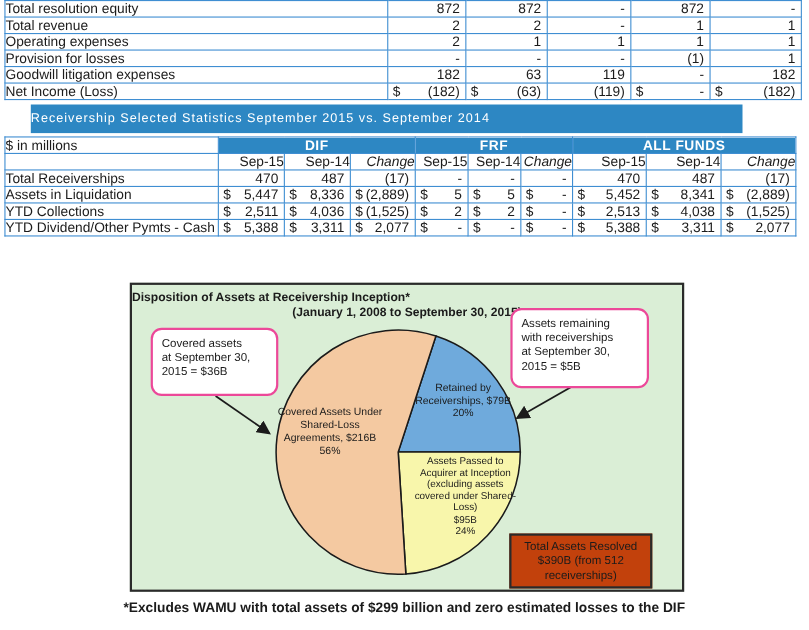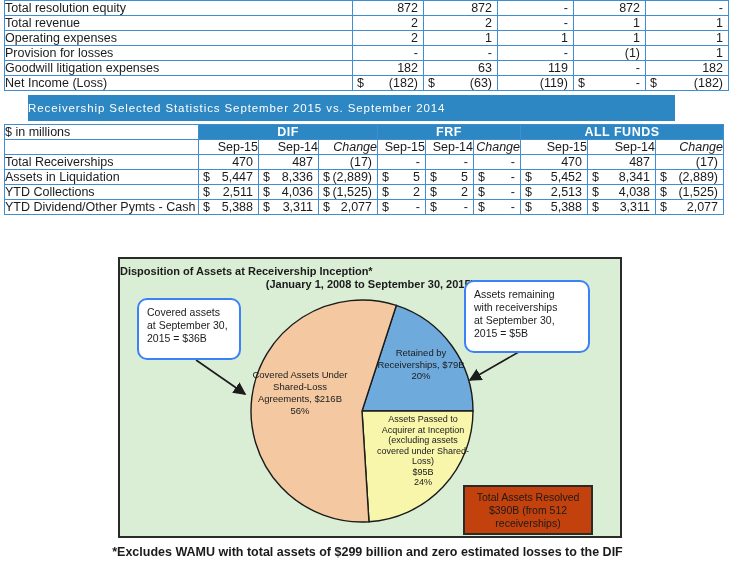--- a/index.html
+++ b/index.html
@@ -30,23 +30,23 @@
          border:2px solid #2a2a2a;box-sizing:border-box;}
   #chart-title{position:absolute;left:0;top:6px;width:100%;text-align:left;
                font-size:11px;font-weight:600;line-height:13px;}
   #chart-subtitle{position:absolute;left:0;top:19px;width:100%;text-align:center;
                font-size:11px;font-weight:600;line-height:13px;}
   #pie-svg{position:absolute;left:0;top:0;}
   .pie-label{position:absolute;text-align:center;white-space:pre-line;}
   .pl-covered{left:103px;top:110px;width:154px;font-size:9.5px;line-height:12px;}
   .pl-retained{left:230px;top:88px;width:142px;font-size:9.5px;line-height:11.5px;}
   .pl-passed{left:236px;top:155px;width:134px;font-size:9px;line-height:10.5px;}
-  .callout{position:absolute;background:#fff;border:2px solid #3b82f6;border-radius:10px;
+  .callout{position:absolute;background:#fff;border:2px solid #ec4899;border-radius:10px;
            padding:6px 8px;font-size:10.5px;line-height:13px;white-space:pre-line;box-sizing:border-box;}
-  #callout-covered{left:17px;top:39px;width:104px;height:62px;}
+  #callout-covered{left:17px;top:39px;width:116px;height:62px;}
   #callout-remaining{left:344px;top:21px;width:126px;height:73px;}
   #total-box{position:absolute;left:343px;top:226px;width:130px;height:50px;background:#c2410c;
              border:2px solid #2a2a2a;box-sizing:border-box;text-align:center;font-size:10.5px;
              line-height:13px;white-space:pre-line;padding-top:4px;}
 
   
   #footnote{position:absolute;left:0;top:545px;width:100%;text-align:center;
             font-weight:bold;font-size:12.5px;}
 </style>
 </head>

